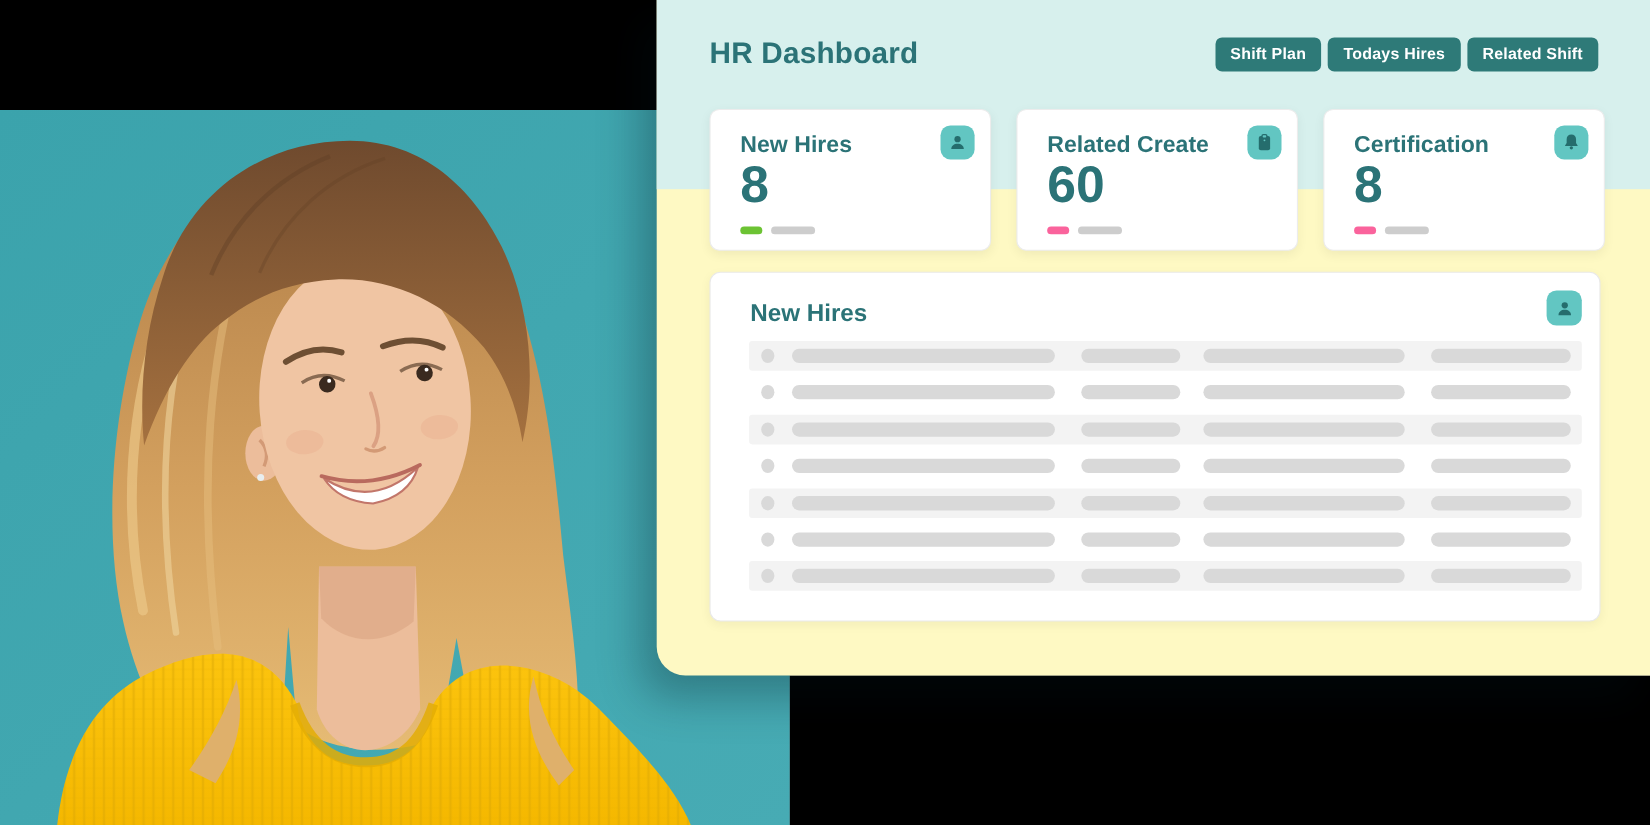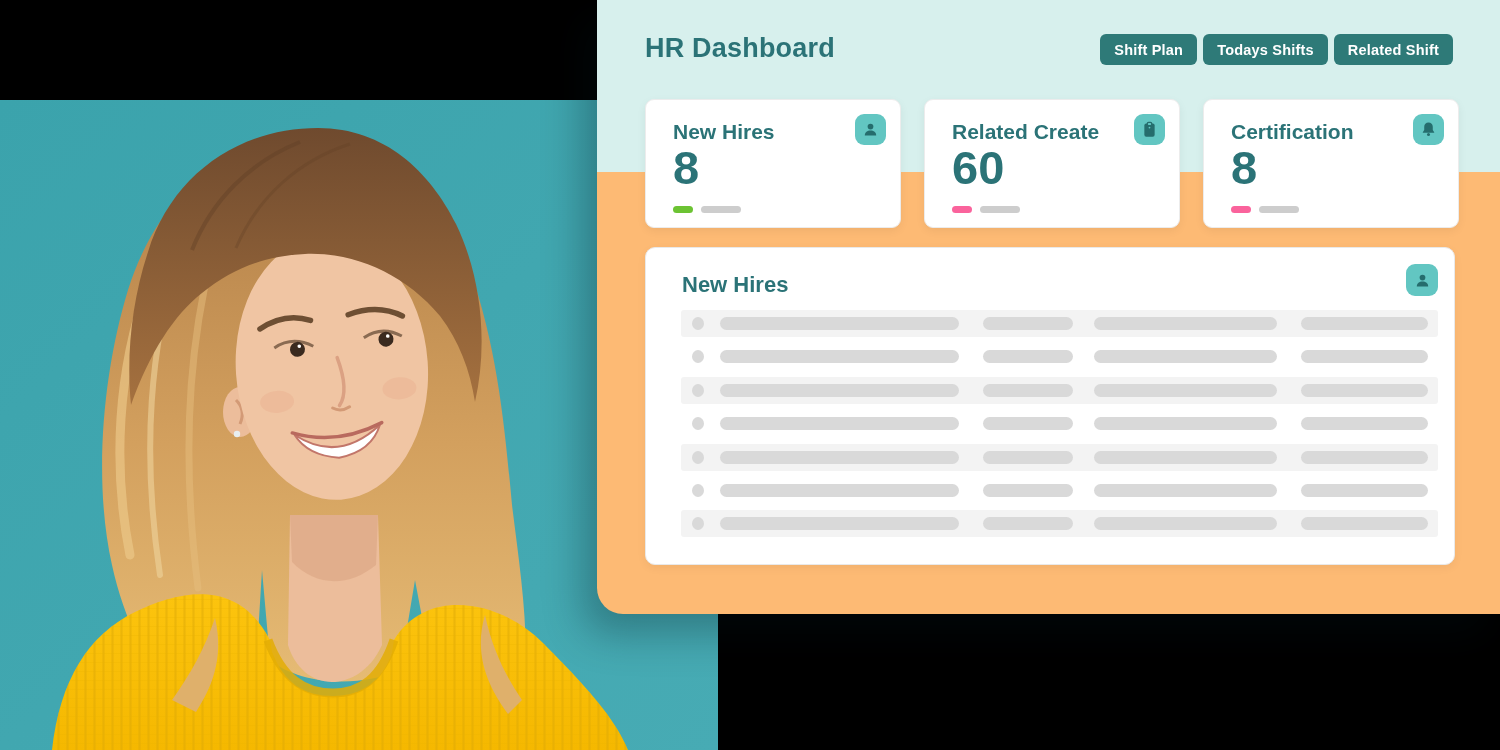--- a/index.html
+++ b/index.html
@@ -10,21 +10,21 @@
   }
   
   .black-top{position:absolute;left:0;top:0;width:598px;height:100px;background:#000;}
   .black-bottom{position:absolute;left:718px;top:614px;width:782px;height:136px;background:#000;}
   .photo{position:absolute;left:0;top:100px;width:718px;height:650px;background:#3fa6ae;overflow:hidden;}
   .photo svg{display:block;}
 
   
   .panel{
     position:absolute;left:597px;top:0;width:903px;height:614px;
-    background:#fdba74;border-bottom-left-radius:26px;
+    background:#fef9c3;border-bottom-left-radius:26px;
     box-shadow:-14px 20px 40px rgba(0,20,25,.30);
   }
   .panel-header{
     position:absolute;left:0;top:0;right:0;height:172px;
     background:var(--header-bg,#d7f0ed);
   }
   .panel-title{
     position:absolute;left:48px;top:33px;
     font-size:27px;font-weight:bold;color:var(--accent-dark,#2b7377);
     letter-spacing:.2px;
@@ -197,21 +197,21 @@
   </div>
 
   <div class="black-bottom"></div>
 
   <div class="panel">
     <div class="panel-header"></div>
     <div class="panel-title">HR Dashboard</div>
     <div class="actions">
   <button>Shift Plan</button>
 
-  <button>Todays Shifts</button>
+  <button>Todays Hires</button>
 
   <button>Related Shift</button>
 </div>
     <div class="stat-cards">
   <div class="stat-card">
     <div class="stat-title">New Hires</div>
     <div class="chip">
       <svg class="icon-person show" width="19" height="19" viewBox="0 0 24 24" fill="#256d6d">
         <circle cx="12" cy="8.3" r="3.6"></circle>
         <path d="M4.8 19.6c0-3.9 3.2-6.2 7.2-6.2s7.2 2.3 7.2 6.2z"></path>

